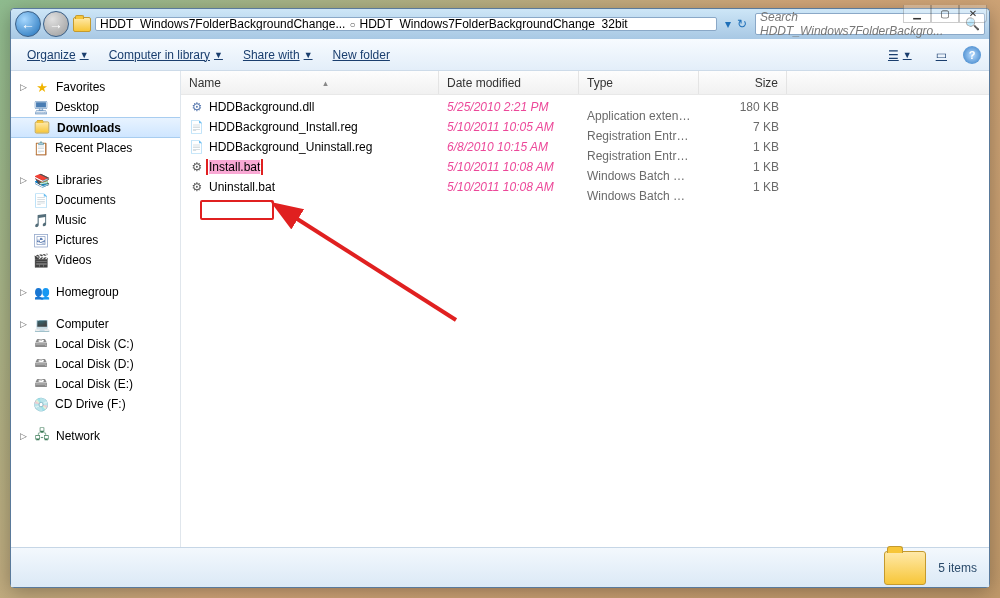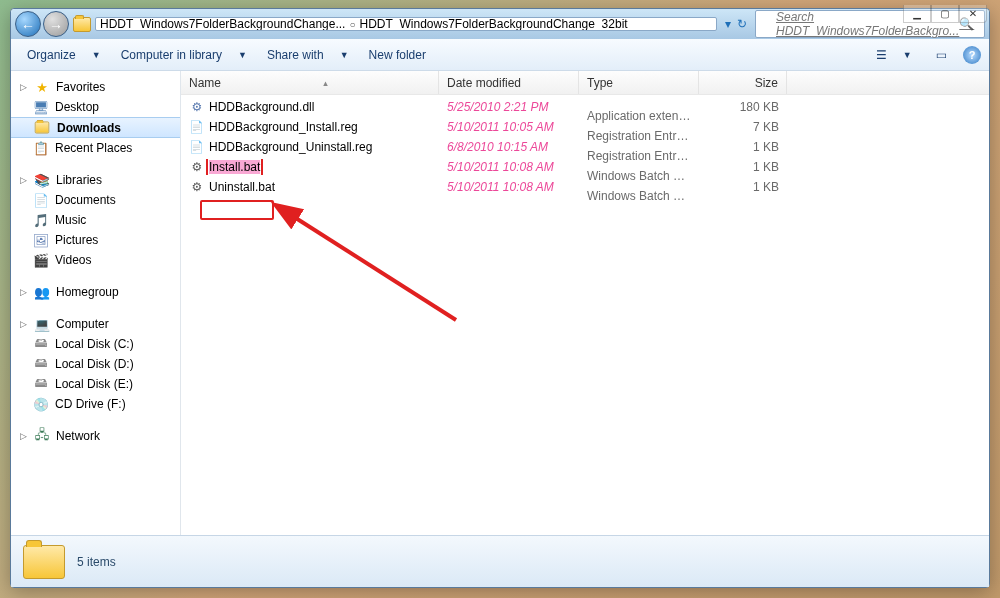--- a/index.html
+++ b/index.html
@@ -8,27 +8,27 @@
 .titlebar { height: 30px; background: linear-gradient(#cde6f7,#a8c8e4); display: flex; align-items: center; padding: 0 4px; border-radius: 4px 4px 0 0; gap: 4px; }
 .titlebar .navbtns { display: flex; gap: 2px; }
 .circle { width: 26px; height: 26px; border-radius: 50%; background: radial-gradient(circle at 35% 30%,#a7d8ff,#1e6fb8); border: 1px solid #3a5f87; color:#fff; display:flex; align-items:center; justify-content:center; font-size:14px; cursor:pointer; }
 .circle.fwd { background: radial-gradient(circle at 35% 30%,#e0e0e0,#9a9a9a); }
 .folder-small { width:18px; height:15px; background:linear-gradient(#ffe9a8,#f7c638); border:1px solid #c49a2e; border-radius:2px; display:inline-block; position:relative; }
 .folder-small:before { content:""; position:absolute; top:-3px; left:1px; width:7px; height:3px; background:#f7c638; border:1px solid #c49a2e; border-bottom:none; border-radius:2px 2px 0 0; }
 .breadcrumb { flex:1; height:14px; background:#fff; border:1px solid #8aa8c7; border-radius:2px; display:flex; align-items:center; padding:0 4px; gap:4px; overflow:hidden; }
 .breadcrumb span { white-space:nowrap; }
 .bc-sep { color:#555; font-size:10px; }
 .refresh-area { display:flex; align-items:center; gap:6px; padding:0 4px; }
-.search { width:230px; height:28px; background:#fff; border:1px solid #8aa8c7; border-radius:2px; display:flex; align-items:center; padding:0 20px; color:#777; font-style:italic;text-decoration:underline; }
+.search { width:230px; height:22px; background:#fff; border:1px solid #8aa8c7; border-radius:2px; display:flex; align-items:center; padding:0 4px; color:#777; font-style:italic; }
 .search .mag { margin-left:auto; color:#1e6fb8; font-style:normal; }
 .win-ctrls { position:absolute; right:2px; top:-4px; display:flex; }
 .win-ctrls div { width:28px; height:18px; background:rgba(255,255,255,.25); border:1px solid rgba(0,0,0,.2); border-top:none; display:flex; align-items:center; justify-content:center; font-size:10px; color:#333; cursor:pointer; }
 .win-ctrls div:last-child { border-radius:0 0 4px 0; }
 .toolbar { height:32px; background:linear-gradient(#f7fbff,#e3eef9); border-bottom:1px solid #cddbe9; display:flex; align-items:center; padding:0 8px; gap:4px; }
-.tbbtn { padding:4px 8px; display:flex; align-items:center; gap:16px; border-radius:2px; cursor:pointer; color:#1a3e6e; }
+.tbbtn { padding:4px 8px; display:flex; align-items:center; gap:4px; border-radius:2px; cursor:pointer; color:#1a3e6e;text-decoration:underline; }
 .tbbtn .dd { font-size:9px; }
 .tb-right { margin-left:auto; display:flex; align-items:center; gap:8px; }
 .content { flex:1; display:flex; min-height:0; }
 .sidebar { width:170px; border-right:1px solid #e0e6ec; padding:6px 0; overflow-y:auto; }
 .nav-group { margin-bottom:12px; }
 .nav-item { display:flex; align-items:center; gap:6px; padding:2px 6px 2px 22px; cursor:pointer; white-space:nowrap; }
 .nav-item.head { padding-left:8px; }
 .nav-item.selected { background:linear-gradient(#e8f3ff,#cfe6ff); border-top:1px solid #a8cdf0; border-bottom:1px solid #a8cdf0; font-weight:bold; }
 .tri { width:9px; height:9px; display:inline-flex; align-items:center; justify-content:center; color:#6a6a6a; font-size:9px; }
 .icon { width:16px; height:16px; display:inline-flex; align-items:center; justify-content:center; font-size:13px; }
@@ -51,21 +51,21 @@
 .row .c { padding:0 8px; white-space:nowrap; overflow:hidden; text-overflow:ellipsis; }
 .row .c.name { flex:0 0 258px; display:flex; align-items:center; gap:4px; }
 .row .c.date { flex:0 0 140px; color:#ec4899;font-style:italic; }
 .row .c.type { flex:0 0 120px; color:#6a6a6a;margin-top:18px; }
 .row .c.size { flex:0 0 88px; text-align:right; color:#6a6a6a; }
 .row.selected .c.name span.fname { background:#f9a8d4; outline:2px solid #e02020; outline-offset:1px; box-shadow:0 0 0 3px rgba(224,32,32,.0); }
 .file-ico { width:16px; height:16px; display:inline-flex; align-items:center; justify-content:center; font-size:12px; }
 .dll { color:#5a7aaf; }
 .reg { color:#3a6fa0; }
 .bat { color:#5a5a5a; }
-.status { height:52px; background:linear-gradient(#f3f8fd,#dbe9f6); border-top:1px solid #c6d6e6; display:flex; align-items:center; padding:0 12px; gap:12px; color:#2a4a6a; }
+.status { height:40px; background:linear-gradient(#f3f8fd,#dbe9f6); border-top:1px solid #c6d6e6; display:flex; align-items:center; padding:0 12px; gap:12px; color:#2a4a6a;justify-content:flex-end; }
 .status .big-folder { width:42px; height:34px; background:linear-gradient(#ffe9a8,#f7c638); border:1px solid #c49a2e; border-radius:3px; position:relative; }
 .status .big-folder:before { content:""; position:absolute; top:-6px; left:2px; width:14px; height:6px; background:#f7c638; border:1px solid #c49a2e; border-bottom:none; border-radius:3px 3px 0 0; }
 .help { width:18px; height:18px; border-radius:50%; background:radial-gradient(#b8dcff,#2e78c2); color:#fff; display:flex; align-items:center; justify-content:center; font-weight:bold; font-size:11px; }
 .annotation { position:absolute; pointer-events:none; left:355px; top:220px; }
 .annotation svg { overflow:visible; }
 .redbox { position:absolute; left:189px; top:191px; width:74px; height:20px; border:2px solid #e02020; border-radius:2px; pointer-events:none; }
 </style>
 </head>
 <body>
 

